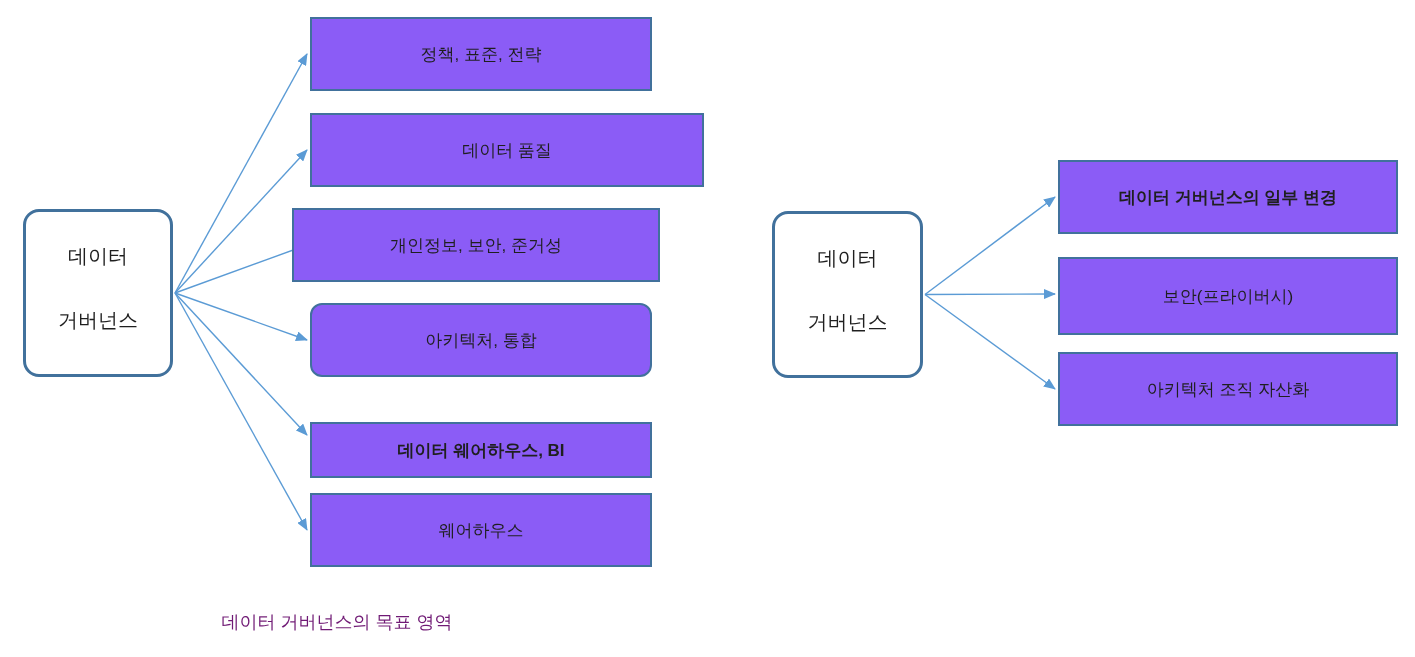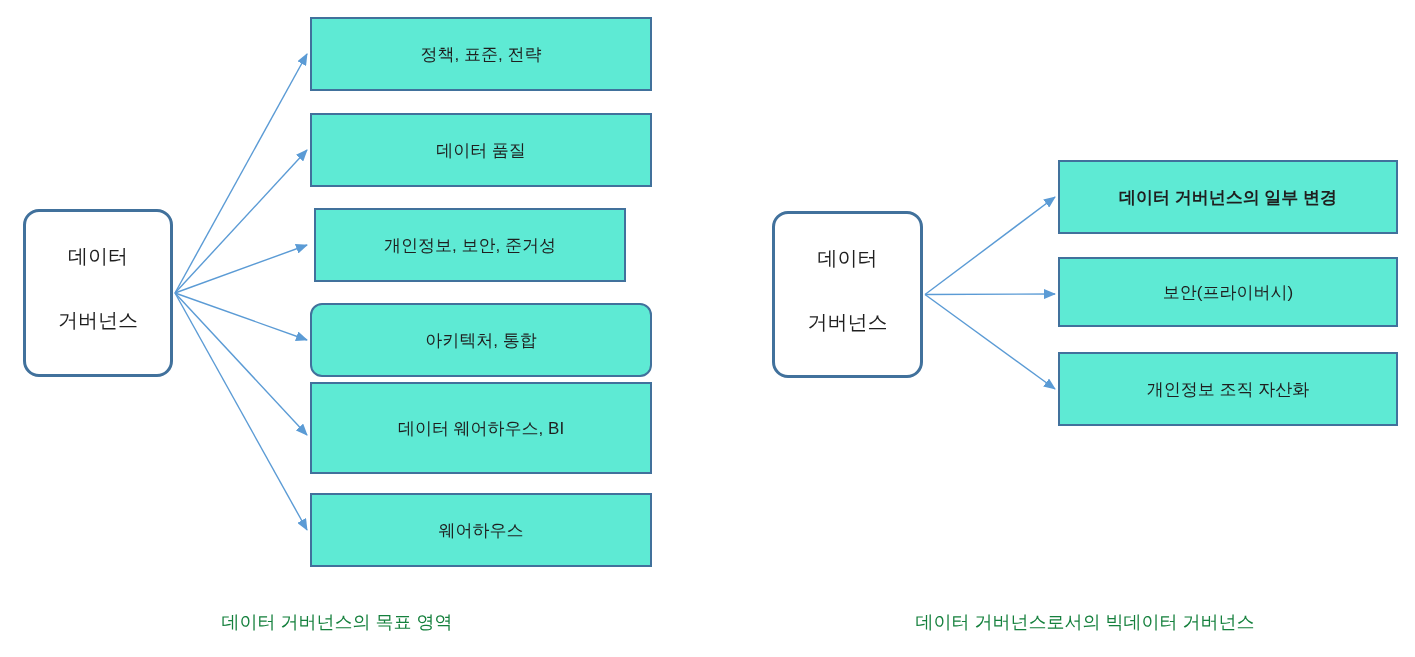--- a/index.html
+++ b/index.html
@@ -34,34 +34,34 @@
     gap: 36px;
     padding-bottom: 10px;
     font-size: 20px;
     line-height: 1.4;
     text-align: center;
   }
   .target-box {
     position: absolute;
     box-sizing: border-box;
     border: 2px solid #41719C;
-    background: #5eead4;
+    background: #8b5cf6;
     display: flex;
     align-items: center;
     justify-content: center;
     font-size: 17px;
     text-align: center;
     padding: 0 10px;
   }
   .caption {
     position: absolute;
     transform: translateX(-50%);
     font-size: 18px;
     white-space: nowrap;
-    color: #15803d;
+    color: #701a75;
   }
 </style>
 </head>
 <body>
 
 <div class="canvas">
 
   <svg class="connectors" id="connector-svg" width="1415" height="657" viewBox="0 0 1415 657">
     <defs>
       <marker id="arrowhead" markerUnits="userSpaceOnUse" markerWidth="12" markerHeight="10" refX="11" refY="5" orient="auto">
@@ -80,32 +80,31 @@
         <line x1="925" y1="294.5" x2="1055" y2="389" stroke="#5B9BD5" stroke-width="1.4" marker-end="url(#arrowhead)"></line>
       </g>
   </svg>
 
   <div class="root-box" id="root-left" style="left:23px; top:209px; width:150px; height:168px;">
     <span>데이터</span>
     <span>거버넌스</span>
   </div>
   <div id="targets-left">
       <div class="target-box" style="left: 310px; top: 17px; width: 342px; height: 74px;">정책, 표준, 전략</div>
-      <div class="target-box" style="left: 310px; top: 113px; width: 342px; height: 74px;">데이터 품질</div>
-      <div class="target-box" style="left: 314px; top: 208px; width: 312px; height: 74px;">개인정보, 보안, 준거성</div>
+      <div class="target-box" style="left: 310px; top: 113px; width: 394px; height: 74px;">데이터 품질</div>
+      <div class="target-box" style="left: 292px; top: 208px; width: 368px; height: 74px;">개인정보, 보안, 준거성</div>
       <div class="target-box" style="left: 310px; top: 303px; width: 342px; height: 74px; border-radius: 12px;">아키텍처, 통합</div>
-      <div class="target-box" style="left: 310px; top: 382px; width: 342px; height: 92px;">데이터 웨어하우스, BI</div>
+      <div class="target-box" style="left: 310px; top: 422px; width: 342px; height: 56px; font-weight: bold;">데이터 웨어하우스, BI</div>
       <div class="target-box" style="left: 310px; top: 493px; width: 342px; height: 74px;">웨어하우스</div>
     </div>
   <div class="caption" style="left:337px; top:610px;">데이터 거버넌스의 목표 영역</div>
 
   <div class="root-box" id="root-right" style="left:772px; top:211px; width:151px; height:167px;">
     <span>데이터</span>
     <span>거버넌스</span>
   </div>
   <div id="targets-right">
       <div class="target-box" style="left: 1058px; top: 160px; width: 340px; height: 74px; font-weight: bold;">데이터 거버넌스의 일부 변경</div>
-      <div class="target-box" style="left: 1058px; top: 257px; width: 340px; height: 70px;">보안(프라이버시)</div>
-      <div class="target-box" style="left: 1058px; top: 352px; width: 340px; height: 74px;">개인정보 조직 자산화</div>
+      <div class="target-box" style="left: 1058px; top: 257px; width: 340px; height: 78px;">보안(프라이버시)</div>
+      <div class="target-box" style="left: 1058px; top: 352px; width: 340px; height: 74px;">아키텍처 조직 자산화</div>
     </div>
-  <div class="caption" style="left:1085px; top:610px;">데이터 거버넌스로서의 빅데이터 거버넌스</div>
 
 </div>
 
 </body></html>

